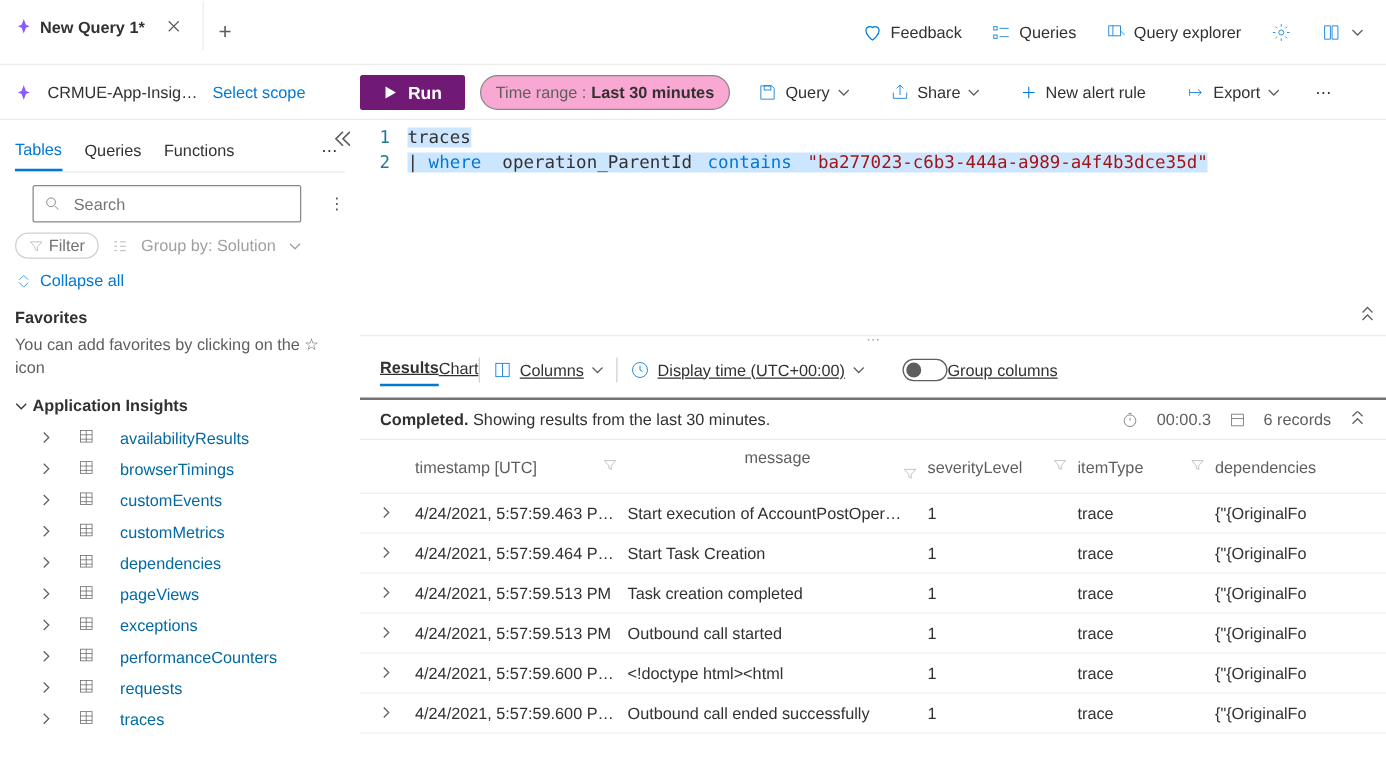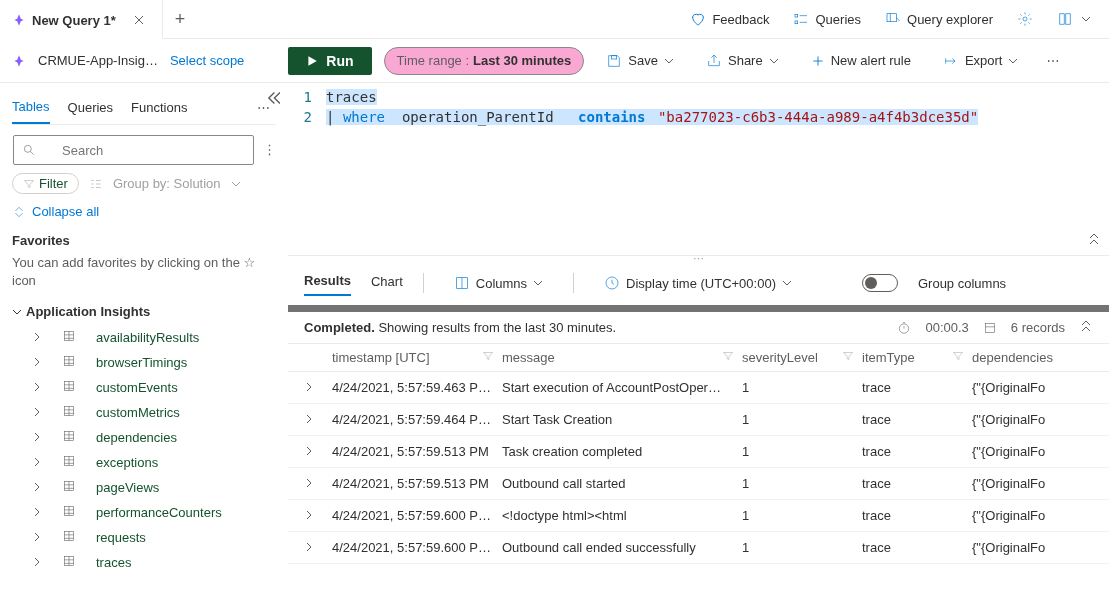--- a/index.html
+++ b/index.html
@@ -1,72 +1,72 @@
 <!DOCTYPE html>
 <html><head>
 <meta charset="utf-8">
 <style>
   * { box-sizing: border-box; }
   body { margin:0; font-family: "Segoe UI", sans-serif; font-size:13px; color:#323130; background:#fff; width:1109px; height:614px; overflow:hidden; }
-  .top { display:flex; align-items:center; height:39px; border-bottom:1px solid #edebe9; }
+  .top { display:flex; height:52px; border-bottom:1px solid #edebe9; }
   .tab { display:flex; align-items:center; padding:0 12px; height:40px; border-right:1px solid #edebe9; background:#fff; border-top:2px solid #fff; }
   .tab.active { border-top:2px solid #fff; font-weight:600;}
   .tab svg{margin-right:6px;}
   .top-right{ margin-left:auto; display:flex; align-items:center; gap:4px; padding-right:8px;}
   .tbtn{ display:flex; align-items:center; gap:6px; padding:6px 10px; cursor:pointer; color:#323130; border-radius:2px; }
   .icon{display:inline-flex;align-items:center;justify-content:center;}
   .scopebar{ display:flex; align-items:center; height:44px; border-bottom:1px solid #edebe9; padding:0 12px; gap:12px; }
   .pin{color:#7a7aff;}
   .link{color:#0078d4; cursor:pointer;}
-  .runbtn{ background:#14532d; color:#fff; border:none; border-radius:2px; height:28px; padding:0 18px; display:flex; align-items:center; gap:8px; font-weight:600; cursor:pointer; font-size:14px;}
+  .runbtn{ background:#701a75; color:#fff; border:none; border-radius:2px; height:28px; padding:0 18px; display:flex; align-items:center; gap:8px; font-weight:600; cursor:pointer; font-size:14px;}
   .pillbtn{ border:1px solid #8a8886; border-radius:14px; height:28px; padding:0 12px; display:flex; align-items:center; gap:4px; background:#f9a8d4; cursor:pointer; }
   .pillbtn .lbl{color:#605e5c;}
   .pillbtn .val{font-weight:600;}
   .main{ display:flex; height:calc(614px - 40px - 44px);}
   .sidebar{ width:288px; border-right:0px solid #edebe9; padding:8px 12px 0 12px; position:relative;}
   .tabrow{ display:flex; align-items:center; border-bottom:1px solid #edebe9; gap:18px; padding-bottom:0px;}
   .stab{ padding:8px 0; cursor:pointer; color:#323130;}
   .stab.active{ color:#0078d4; border-bottom:2px solid #0078d4; font-weight:400;}
   .dots{margin-left:auto; padding:0 6px; cursor:pointer;}
   .collapseSide{position:absolute; right:8px; top:8px; cursor:pointer; color:#605e5c;}
-  .search{ display:flex; align-items:center; border:1px solid #8a8886; border-radius:2px; height:30px; margin:10px 1px 8px; padding:0 8px; gap:24px; flex:1;}
+  .search{ display:flex; align-items:center; border:1px solid #8a8886; border-radius:2px; height:30px; margin:10px 14px 8px; padding:0 8px; gap:8px; flex:1;}
   .srow{display:flex;align-items:center;gap:6px;}
   .searchv{margin-left:2px;cursor:pointer;color:#605e5c;}
   .secbtns{ display:flex; align-items:center; gap:10px; color:#a19f9d; font-size:13px; margin-bottom:10px;}
-  .filterbtn{border:1px solid #d2d0ce; border-radius:12px; padding:2px 10px; color:#14532d; display:flex; align-items:center; gap:4px;}
+  .filterbtn{border:1px solid #d2d0ce; border-radius:12px; padding:2px 10px; color:#737373; display:flex; align-items:center; gap:4px;}
   .collapse{ color:#0078d4; display:flex; align-items:center; gap:6px; cursor:pointer; margin:8px 0 14px;}
   .favh{font-weight:600; margin-bottom:6px;}
   .favtxt{color:#605e5c; line-height:1.4; margin-bottom:14px;}
   .treeh{font-weight:600; display:flex; align-items:center; gap:4px; cursor:pointer; margin-bottom:6px;}
-  .treei{ display:flex; align-items:center; gap:20px; padding:4px 0 4px 20px; cursor:pointer; color:#14532d;}
+  .treei{ display:flex; align-items:center; gap:20px; padding:4px 0 4px 20px; cursor:pointer; color:#0369a1;}
   .treei .chev{color:#605e5c;}
   .tblico{color:#605e5c;}
   .editor{ flex:1; display:flex; flex-direction:column;}
   .code{ font-family: Consolas, monospace; font-size:14px; display:flex; border-bottom:0 solid #edebe9; height:172px; position:relative;}
   .double-chev{position:absolute; right:8px; bottom:6px; color:#605e5c; cursor:pointer;}
   .gutter{ width:32px; text-align:right; color:#237893; padding:4px 8px 0 0; background:#fff; line-height:20px;}
   .codetxt{ padding:4px 0 0 6px; line-height:20px;}
   .sel{ background:#cde6ff;}
   .kw{ color:#0078d4;}
   .str{ color:#a31515;}
   .splitter{height:6px; background:#fff; border-top:1px solid #edebe9; display:flex;align-items:center;justify-content:center;color:#a19f9d;font-size:11px;}
-  .resbar{ display:flex; align-items:center; padding:8px 16px; border-bottom:7px solid #737373; gap:20px;}
+  .resbar{ display:flex; align-items:center; padding:8px 16px; border-bottom:2px solid #737373; text-decoration:underline;}
   .rtab{ padding:2px 0 6px; cursor:pointer;}
   .rtab.active{ color:#323130; font-weight:600; border-bottom:2px solid #0078d4;}
   .sep{width:1px;height:20px;background:#d2d0ce;}
   .toggle{ width:36px; height:18px; border-radius:9px; border:1px solid #605e5c; position:relative;}
   .toggle::after{content:'';position:absolute;width:12px;height:12px;border-radius:50%;background:#605e5c;left:2px;top:2px;}
   .status{ padding:8px 16px; display:flex; align-items:center; border-bottom:1px solid #edebe9;}
   .status .meta{margin-left:auto;display:flex;align-items:center;gap:14px;color:#605e5c;justify-content:flex-end;}
   .grid{ }
   .gh{ display:flex; padding:6px 16px; border-bottom:1px solid #edebe9; color:#605e5c; align-items:center;}
   .gr{ display:flex; padding:8px 16px; border-bottom:1px solid #f3f2f1; align-items:center;}
   .c-exp{width:28px;}
   .c-ts{width:170px;}
-  .c-msg{width:240px;}
+  .c-msg{width:240px;flex-direction:column;}
   .c-sev{width:120px;}
   .c-it{width:110px;}
   .c-cd{flex:1;}
   .fil{color:#a19f9d; margin-left:auto; margin-right:8px; cursor:pointer;}
   .hcell{display:flex;align-items:center;}
   input{border:none;outline:none;font:inherit;width:100%;}
   .chev{display:inline-block;}
   .expc{color:#605e5c;cursor:pointer;}
 </style>
 </head>
@@ -159,21 +159,21 @@
     <span class="lbl">Time range :</span>
     <span class="val">Last 30 minutes</span>
   </div>
   <div class="tbtn">
     <span class="icon">
         <svg width="16" height="16" viewBox="0 0 24 24" fill="none">
           <path d="M4 4h13l3 3v13H4z" stroke="#0078d4"></path>
           <rect x="8" y="4" width="8" height="5" stroke="#0078d4"></rect>
         </svg>
       </span>
-    <span>Save</span>
+    <span>Query</span>
     <span class="icon">
         <svg width="10" height="10" viewBox="0 0 10 10">
           <path d="M1 3l4 4 4-4" stroke="#605e5c" fill="none"></path>
         </svg>
       </span>
   </div>
   <div class="tbtn">
     <span class="icon">
         <svg width="16" height="16" viewBox="0 0 24 24" fill="none">
           <path d="M4 12v7h16v-7M12 3v12M8 7l4-4 4 4" stroke="#0078d4"></path>
@@ -325,31 +325,31 @@
           <span>dependencies</span>
         </div>
         <div class="treei">
           <span class="chev"><svg width="10" height="10" viewBox="0 0 10 10">
               <path d="M3 1l4 4-4 4" stroke="#605e5c" fill="none"></path>
             </svg></span>
           <span class="tblico"><svg width="14" height="14" viewBox="0 0 24 24" fill="none">
               <rect x="4" y="4" width="16" height="16" stroke="#605e5c"></rect>
               <path d="M4 10h16M4 16h16M12 4v16" stroke="#605e5c"></path>
             </svg></span>
+          <span>pageViews</span>
+        </div>
+        <div class="treei">
+          <span class="chev"><svg width="10" height="10" viewBox="0 0 10 10">
+              <path d="M3 1l4 4-4 4" stroke="#605e5c" fill="none"></path>
+            </svg></span>
+          <span class="tblico"><svg width="14" height="14" viewBox="0 0 24 24" fill="none">
+              <rect x="4" y="4" width="16" height="16" stroke="#605e5c"></rect>
+              <path d="M4 10h16M4 16h16M12 4v16" stroke="#605e5c"></path>
+            </svg></span>
           <span>exceptions</span>
-        </div>
-        <div class="treei">
-          <span class="chev"><svg width="10" height="10" viewBox="0 0 10 10">
-              <path d="M3 1l4 4-4 4" stroke="#605e5c" fill="none"></path>
-            </svg></span>
-          <span class="tblico"><svg width="14" height="14" viewBox="0 0 24 24" fill="none">
-              <rect x="4" y="4" width="16" height="16" stroke="#605e5c"></rect>
-              <path d="M4 10h16M4 16h16M12 4v16" stroke="#605e5c"></path>
-            </svg></span>
-          <span>pageViews</span>
         </div>
         <div class="treei">
           <span class="chev"><svg width="10" height="10" viewBox="0 0 10 10">
               <path d="M3 1l4 4-4 4" stroke="#605e5c" fill="none"></path>
             </svg></span>
           <span class="tblico"><svg width="14" height="14" viewBox="0 0 24 24" fill="none">
               <rect x="4" y="4" width="16" height="16" stroke="#605e5c"></rect>
               <path d="M4 10h16M4 16h16M12 4v16" stroke="#605e5c"></path>
             </svg></span>
           <span>performanceCounters</span>
@@ -379,21 +379,21 @@
 
   <div class="editor">
     <div class="code">
       <div class="gutter">1<br>2</div>
       <div class="codetxt">
         <div><span class="sel">traces</span></div>
         <div>
           <span class="sel">
             <span>|</span>
             <span class="kw">where</span>&nbsp;&nbsp;<span>operation_ParentId</span>
-            <span class="kw" style="margin-left:16px;font-weight:bold;">contains</span>
+            <span class="kw" style="margin-left:4px;">contains</span>
             <span class="str" style="margin-left:4px;">"ba277023-c6b3-444a-a989-a4f4b3dce35d"</span>
           </span>
         </div>
       </div>
       <span class="double-chev"><svg width="14" height="14" viewBox="0 0 10 14">
             <path d="M1 6 5 2l4 4M1 12l4-4 4 4" stroke="#605e5c" fill="none"></path>
           </svg></span>
     </div>
     <div class="splitter">⋯</div>
 

